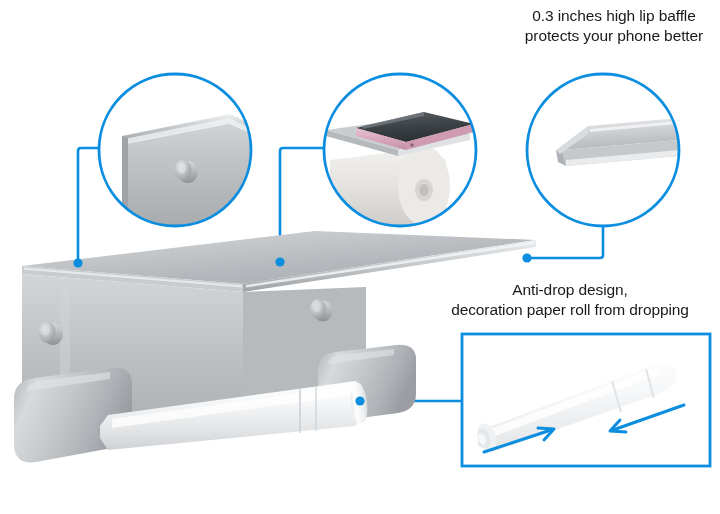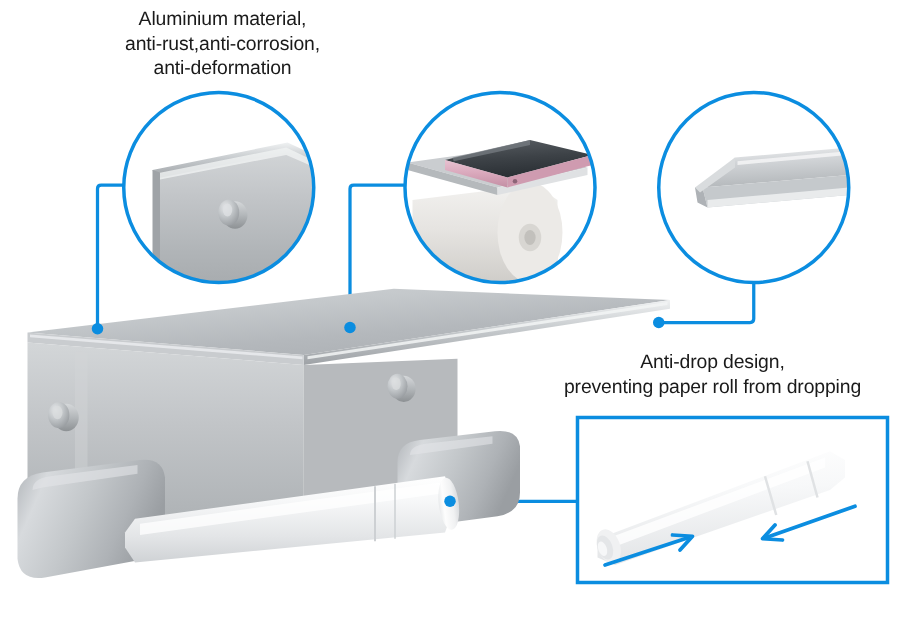--- a/index.html
+++ b/index.html
@@ -29,28 +29,27 @@
   #txt-antidrop{left:420px;top:280px;width:300px;}
 
   
   #art{position:absolute;left:0;top:0;width:720px;height:514px;}
 </style>
 </head>
 <body>
 
 <div id="stage">
 
-  <div class="callout-text" id="txt-alu">Aluminium material,
-anti-rust,anti-corrosion,
-anti-deformation</div>
-
-
+
+
+  <div class="callout-text" id="txt-lip">0.3 inches high lip baffle
+protects your phone better</div>
 
   <div class="callout-text" id="txt-antidrop">Anti-drop design,
-preventing paper roll from dropping</div>
+decoration paper roll from dropping</div>
 
   <svg id="art" viewBox="0 0 720 514" xmlns="http://www.w3.org/2000/svg">
     <defs>
 
       <linearGradient id="gMetalFace" x1="0" y1="0" x2="0" y2="1">
         <stop offset="0%" stop-color="#d3d6d8"></stop>
         <stop offset="35%" stop-color="#c2c5c8"></stop>
         <stop offset="75%" stop-color="#b0b4b7"></stop>
         <stop offset="100%" stop-color="#a7abae"></stop>
       </linearGradient>

